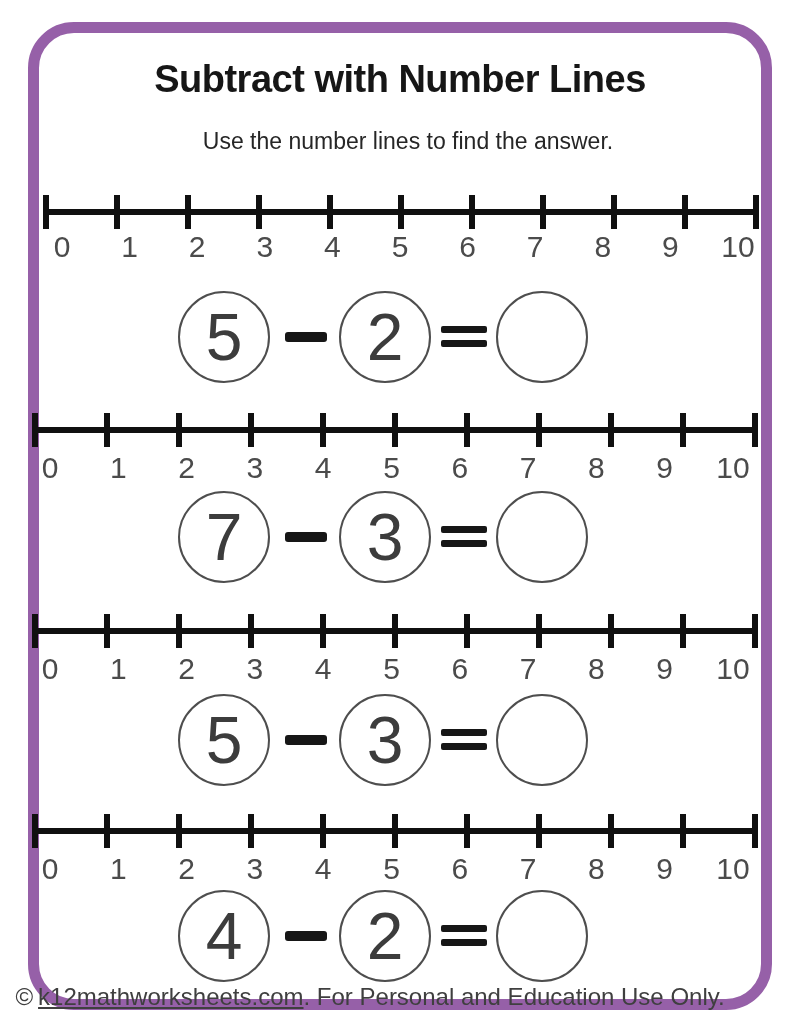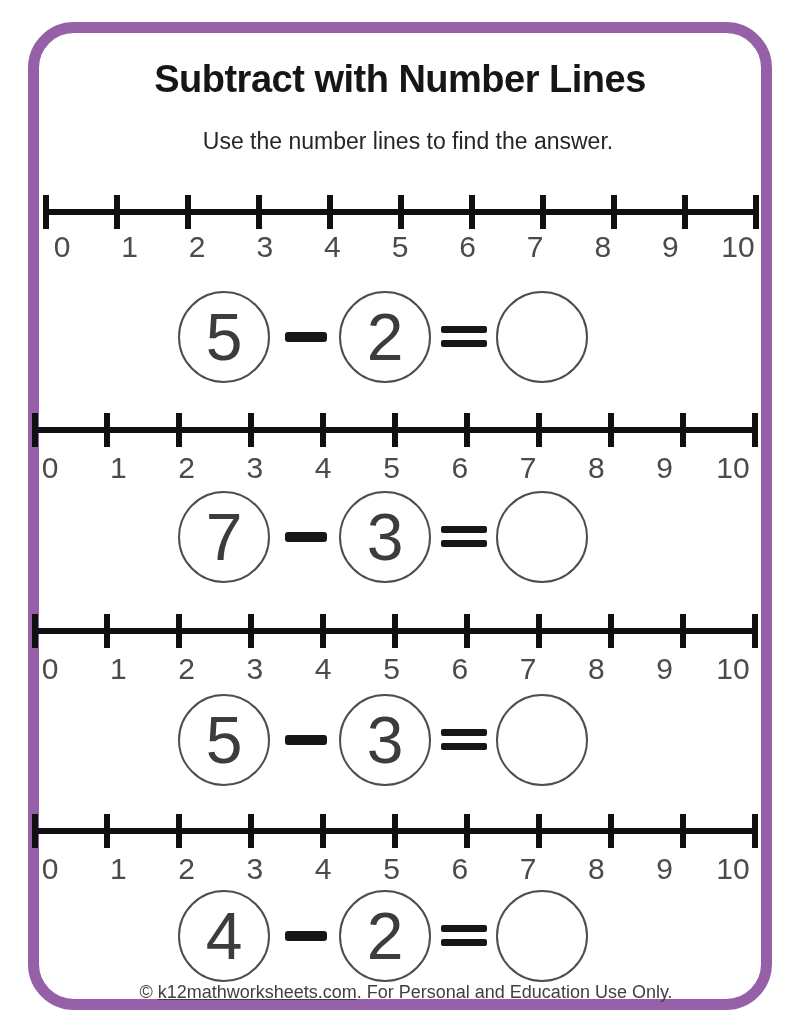--- a/index.html
+++ b/index.html
@@ -67,21 +67,21 @@
   .op.minus { left:107px; top:41px; width:42px; height:10px; }
   .op.minus .bar { width:42px; height:10px; background:#161616; border-radius:3px; }
   .op.equals {
     left:263px; top:35px; width:46px; height:21px;
     display:flex; flex-direction:column; justify-content:space-between;
   }
   .op.equals .bar { width:46px; height:7px; background:#161616; border-radius:2px; }
 
   .footer {
     position:absolute; top:981px; left:0; width:740px; text-align:center;
-    font-size:18px; color:#3f3f3f; line-height:1.3;padding-left:36px;
+    font-size:24px; color:#3f3f3f; line-height:1.3;
   }
   .footer .sep { display:inline-block; width:5px; }
   .footer-link { text-decoration:underline; color:#3f3f3f; cursor:pointer; }
 </style>
 </head>
 <body>
 
 <div class="canvas">
   <div class="frame"></div>
 

